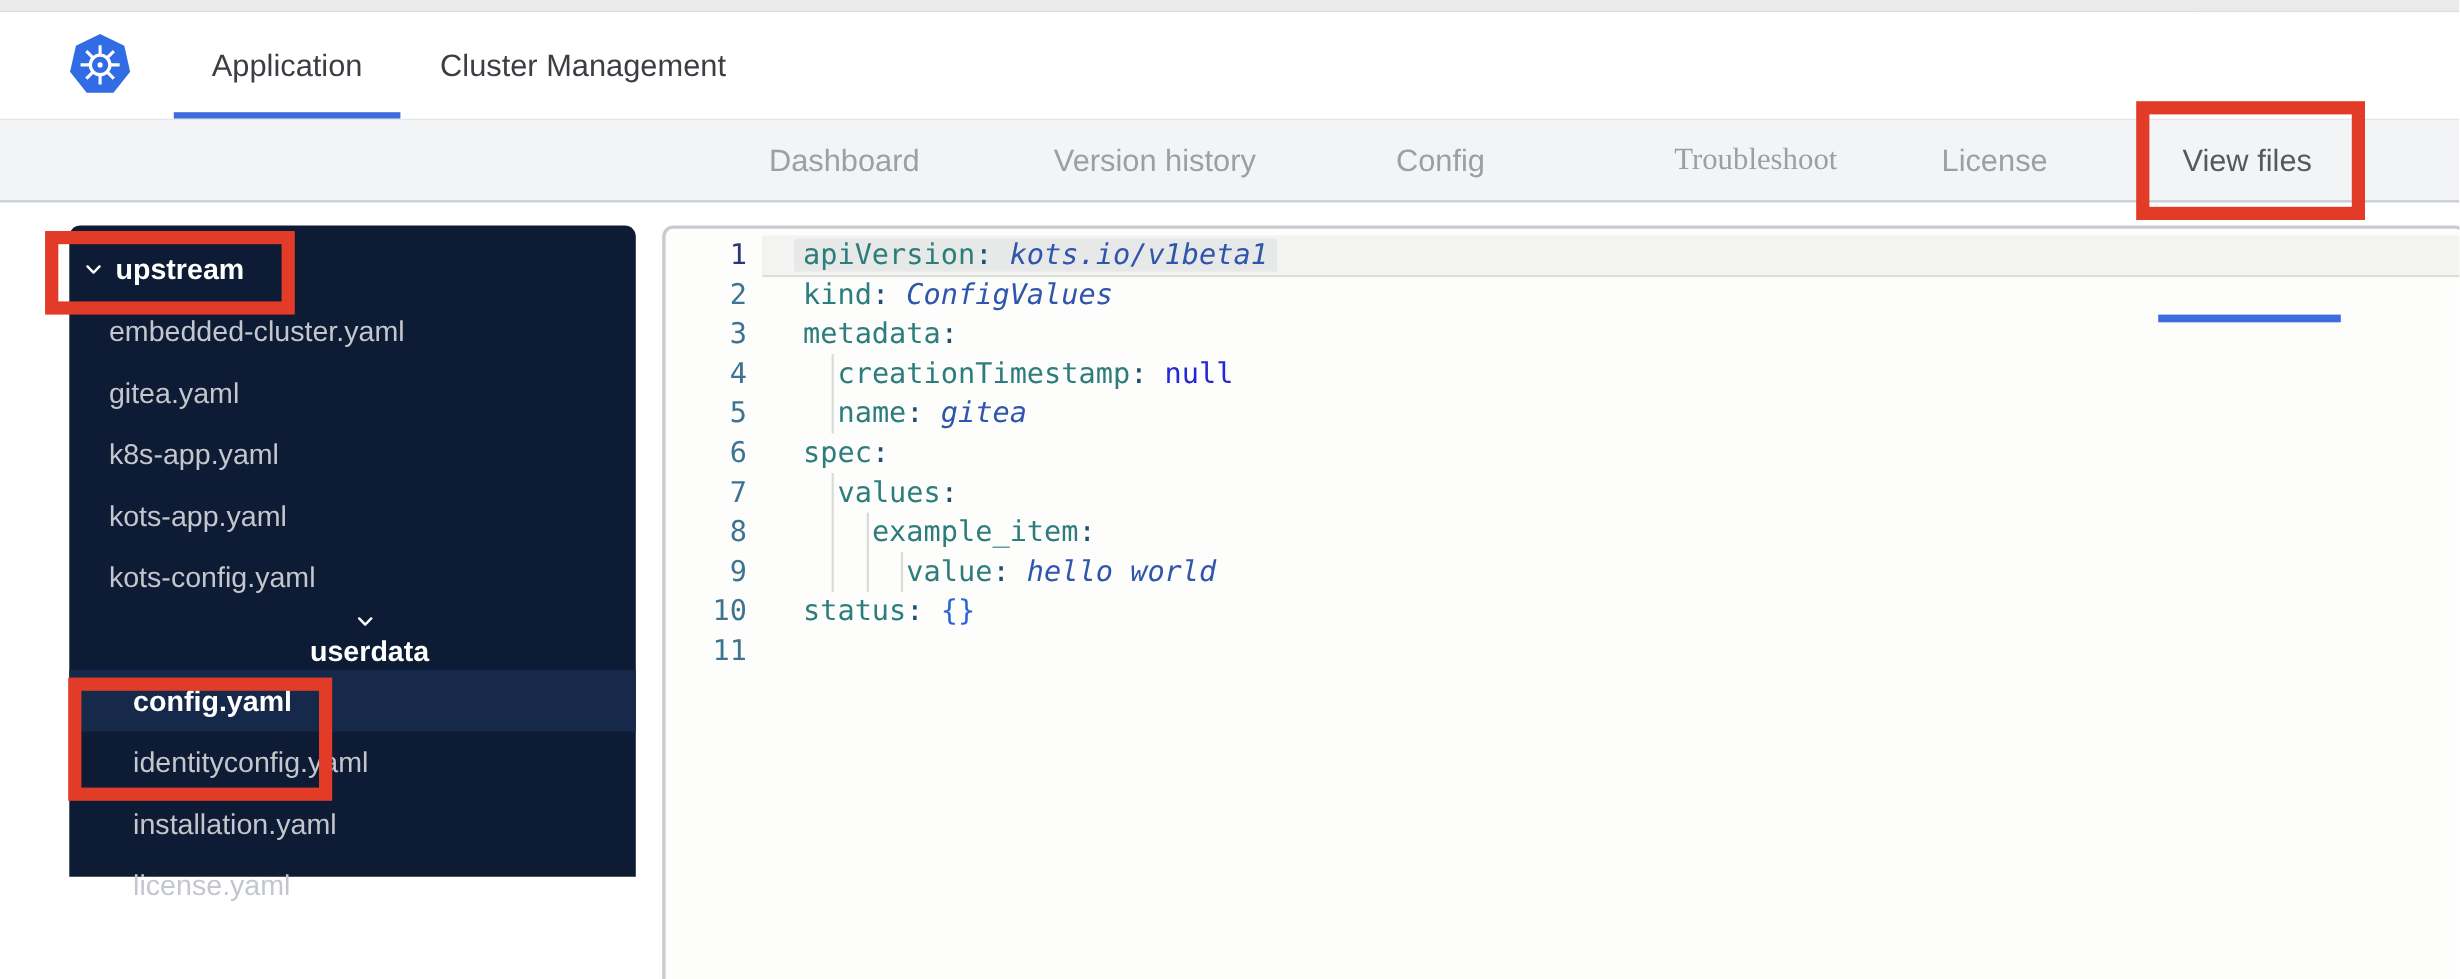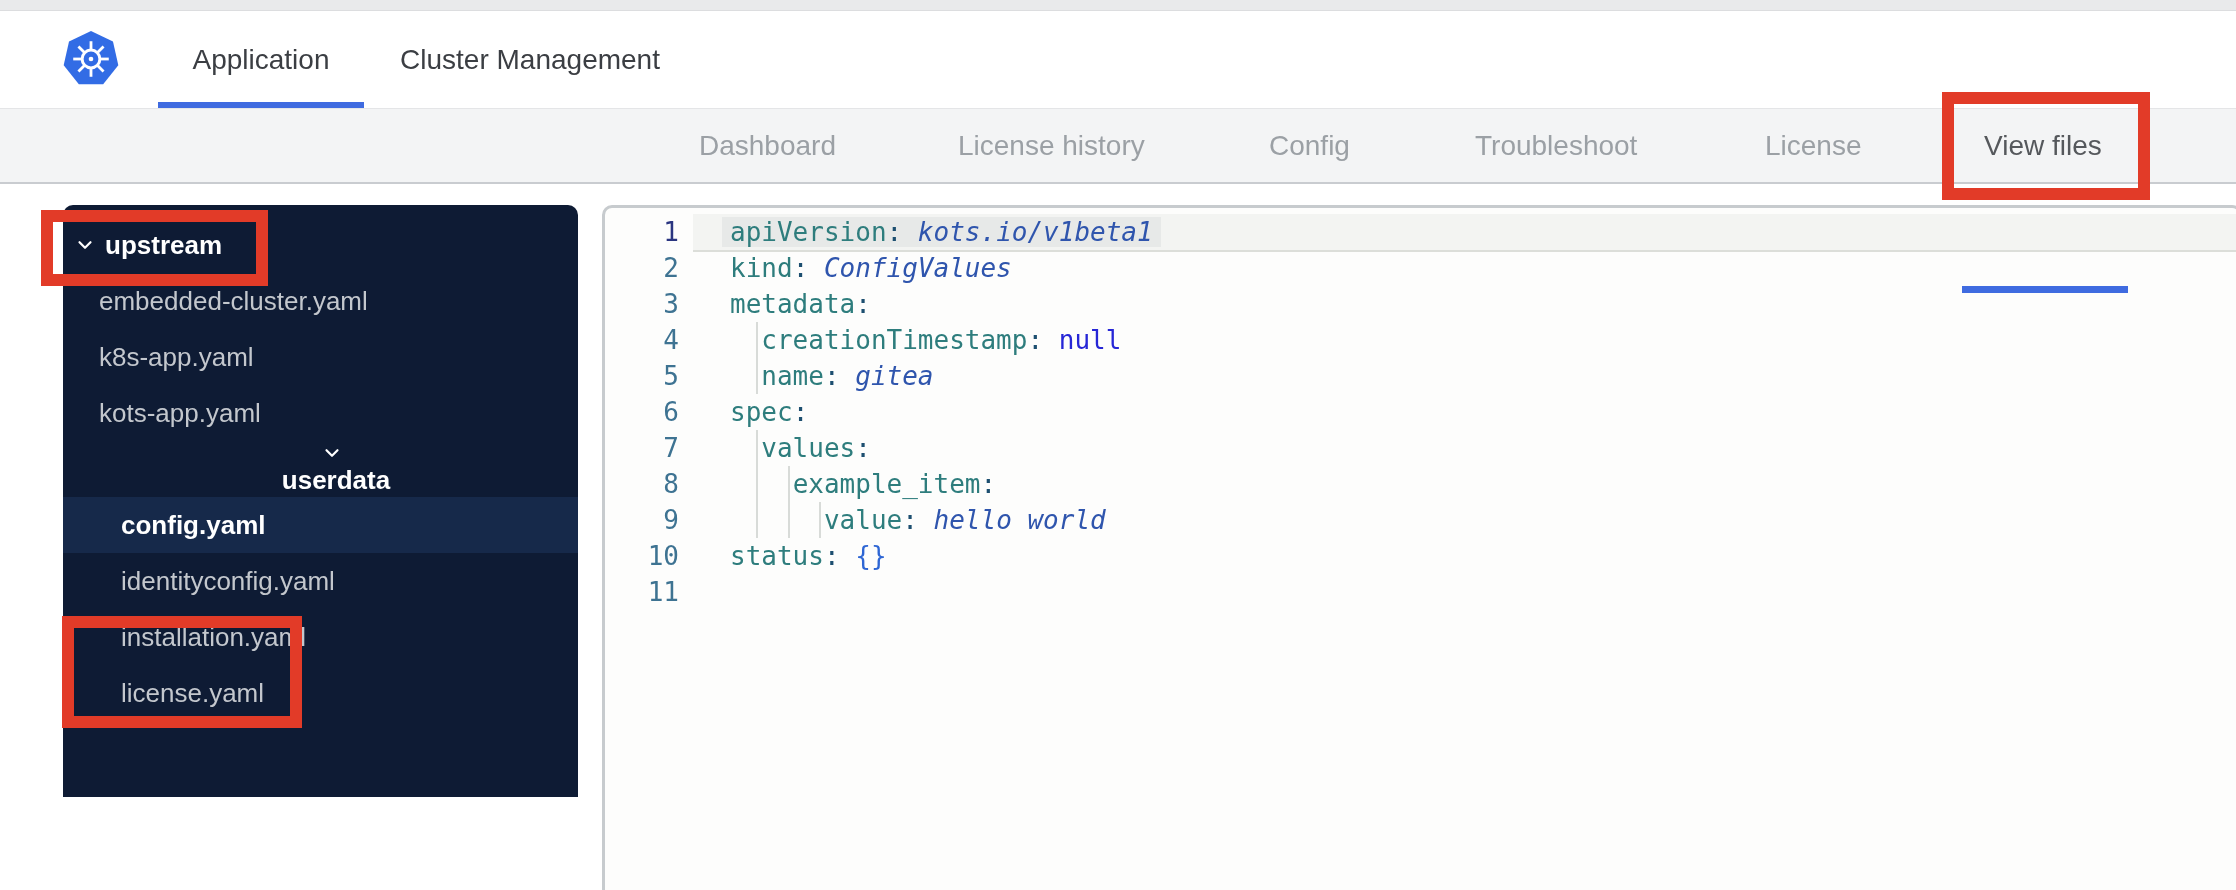--- a/index.html
+++ b/index.html
@@ -98,46 +98,52 @@
         </div>
         <div class="htab" style="left: 365px; width: 330px;">
           <span class="hlabel">Cluster Management</span>
         </div>
       </div>
   </div>
 
   <div class="navbar">
     <div>
         <div class="ntab" style="left: 699px;">Dashboard</div>
-        <div class="ntab" style="left: 958px;">License history</div>
+        <div class="ntab" style="left: 958px;">Version history</div>
         <div class="ntab" style="left: 1269px;">Config</div>
-        <div class="ntab" style="left: 1475px;">Troubleshoot</div>
+        <div class="ntab" style="left: 1522px; font-family: Liberation Serif, serif;">Troubleshoot</div>
         <div class="ntab" style="left: 1765px;">License</div>
         <div class="ntab active" style="left: 1984px;">View files</div>
       </div>
     <div class="nav-underline"></div>
   </div>
 
   <div class="sidebar">
       <div class="tree-row lvl0 folder">
         <span class="chev">
           <svg width="22" height="22" viewBox="0 0 24 24">
             <polyline points="6,9 12,15 18,9" fill="none" stroke="#ffffff" stroke-width="2.4" stroke-linecap="round" stroke-linejoin="round"></polyline>
           </svg>
         </span>
         <span class="tlabel">upstream</span>
       </div>
       <div class="tree-row lvl1 file">
         <span class="tlabel">embedded-cluster.yaml</span>
       </div>
       <div class="tree-row lvl1 file">
+        <span class="tlabel">gitea.yaml</span>
+      </div>
+      <div class="tree-row lvl1 file">
         <span class="tlabel">k8s-app.yaml</span>
       </div>
       <div class="tree-row lvl1 file">
         <span class="tlabel">kots-app.yaml</span>
+      </div>
+      <div class="tree-row lvl1 file">
+        <span class="tlabel">kots-config.yaml</span>
       </div>
       <div class="tree-row lvl1 folder">
         <span class="chev">
           <svg width="22" height="22" viewBox="0 0 24 24">
             <polyline points="6,9 12,15 18,9" fill="none" stroke="#ffffff" stroke-width="2.4" stroke-linecap="round" stroke-linejoin="round"></polyline>
           </svg>
         </span>
         <span class="tlabel">userdata</span>
       </div>
       <div class="tree-row lvl2 file selected">

